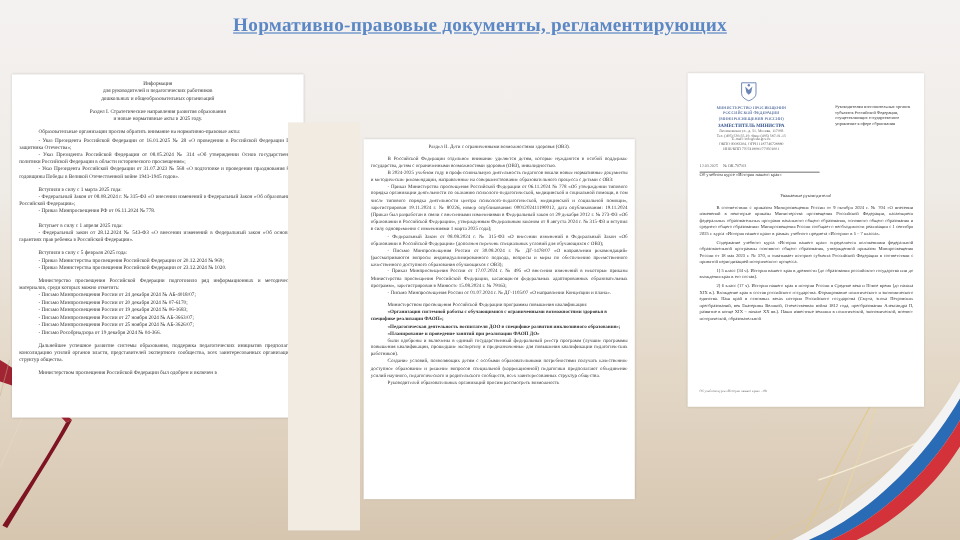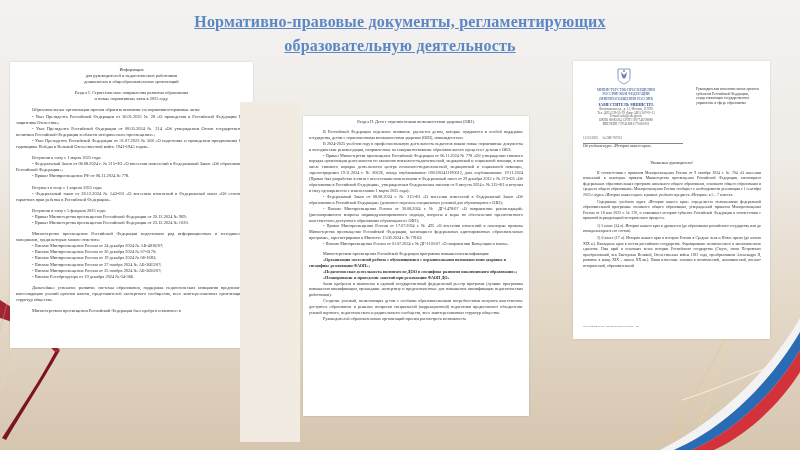--- a/index.html
+++ b/index.html
@@ -65,21 +65,20 @@
     <path d="M682 400 C 720 388 760 370 800 355" stroke="#f5ecd3" stroke-width="1.1" fill="none"></path>
     <path d="M640 450 C 700 420 760 380 800 350" stroke="#e2c98a" stroke-width="0.6" fill="none" opacity="0.8"></path>
 
     <path d="M660 450 C 720 420 770 370 800 318 L 800 332 C 772 380 726 428 674 450 Z" fill="#f3f3f3"></path>
     <path d="M674 450 C 726 428 772 380 800 332 L 800 350 C 776 392 734 432 692 450 Z" fill="#2a6bb6"></path>
     <path d="M692 450 C 734 432 776 392 800 350 L 800 372 C 780 404 748 434 714 450 Z" fill="#d3323a"></path>
   </svg>
 
   <div class="title">
     <div>Нормативно-правовые документы, регламентирующих</div>
-    <div>образовательную деятельность</div>
   </div>
 
   <div class="doc doc-left">
     <div class="gap"></div>
     <p class="center">Информация</p>
     <p class="center">для руководителей и педагогических работников</p>
     <p class="center">дошкольных и общеобразовательных организаций</p>
     <div class="gap"></div>
     <p class="center">Раздел I. Стратегические направления развития образования</p>
     <p class="center">и новые нормативные акты в 2025 году.</p>

